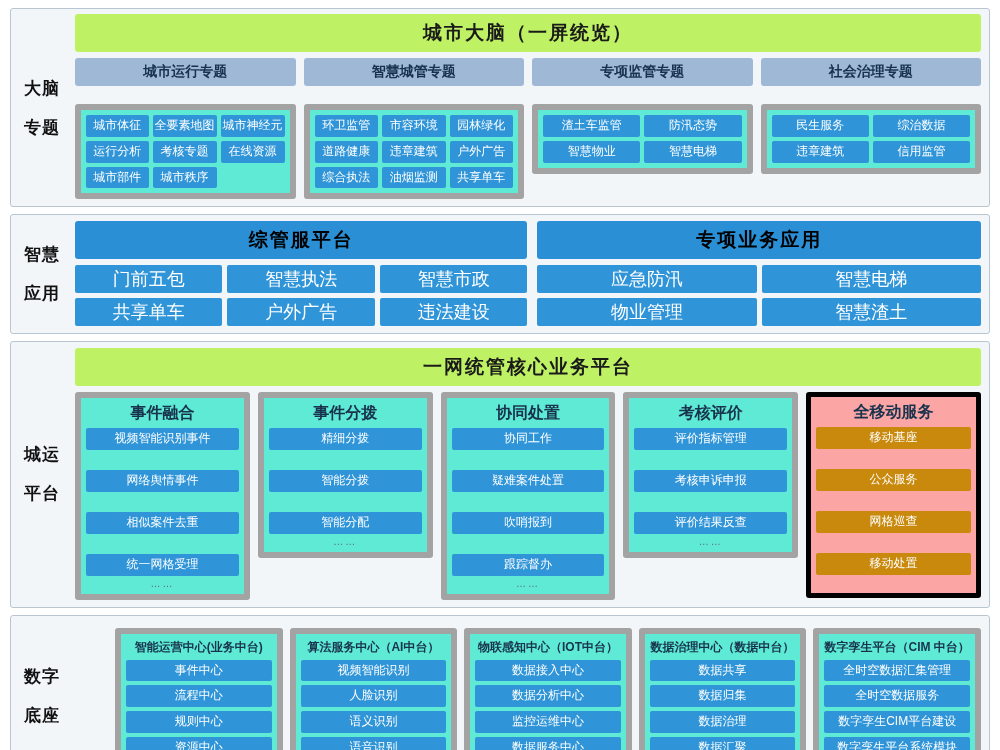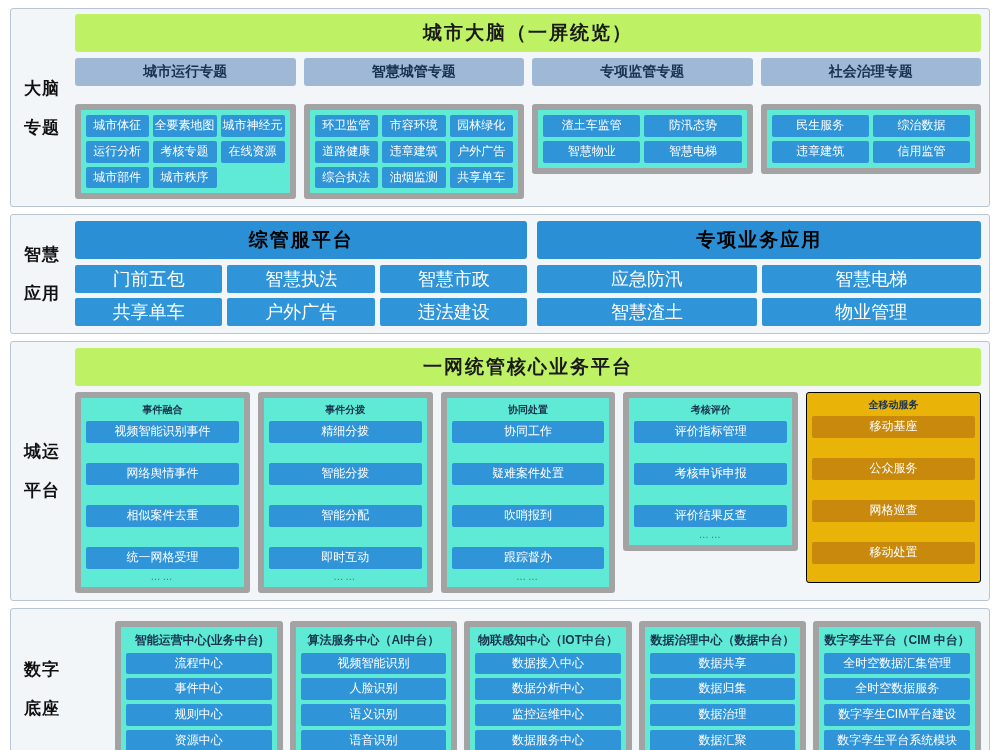--- a/index.html
+++ b/index.html
@@ -70,21 +70,21 @@
   }
   .cell.gold{background:#c8890d;}
   .group-box{
     background:#5eead4;
     border:6px solid #a3a3a3;
     border-radius:3px;
     padding:5px;
     box-sizing:border-box;
   }
   .group-box.gold{
-    background:#eab308;border:1px solid #000000;
+    background:#fca5a5;border:5px solid #000000;
   }
 
   
   #brain .band-body{padding-top:5px;}
   .brain-cols{display:flex;gap:8px;margin-top:6px;}
   .brain-col{flex:1;display:flex;flex-direction:column;}
   .brain-col .subtitle-bar{margin-bottom:18px;}
   .grid3{display:grid;grid-template-columns:repeat(3,1fr);gap:4px;}
   .grid2{display:grid;grid-template-columns:repeat(2,1fr);gap:4px;}
 
@@ -96,21 +96,21 @@
   .apps-grid2{display:grid;grid-template-columns:repeat(2,1fr);gap:5px;margin-top:6px;}
   .apps-cell{
     background:#2f95d8;color:#fff;text-align:center;font-size:18px;
     border-radius:2px;padding:2px 2px;white-space:nowrap;
   }
 
   
   .core-cols{display:flex;gap:8px;margin-top:6px;}
   .core-col{flex:1;}
   .core-head{
-    text-align:center;font-size:10px;font-weight:bold;color:#18334d;margin-bottom:4px;
+    text-align:center;font-size:16px;font-weight:bold;color:#18334d;margin-bottom:4px;
   }
   .core-list{display:flex;flex-direction:column;gap:20px;}
   .dots{
     text-align:center;font-size:10px;color:#5d6b79;letter-spacing:2px;margin-top:2px;height:11px;
   }
 
   
   .mid-cols{display:flex;gap:7px;margin-top:6px;margin-left:40px;}
   .mid-col{flex:1;}
   .mid-head{text-align:center;font-size:12px;font-weight:bold;color:#18334d;margin-bottom:4px;white-space:nowrap;}
@@ -219,22 +219,22 @@
             <div class="apps-cell">共享单车</div>
             <div class="apps-cell">户外广告</div>
             <div class="apps-cell">违法建设</div>
           </div>
         </div>
         <div class="apps-col">
           <div class="title-bar blue">专项业务应用</div>
           <div class="apps-grid2">
             <div class="apps-cell">应急防汛</div>
             <div class="apps-cell">智慧电梯</div>
+            <div class="apps-cell">物业管理</div>
             <div class="apps-cell">智慧渣土</div>
-            <div class="apps-cell">物业管理</div>
           </div>
         </div>
       </div>
     </div>
   </div>
 
   <div class="band" id="core">
     <div class="band-label">
       <span>城运</span>
       <span>平台</span>
@@ -256,21 +256,20 @@
           </div>
         </div>
 
         <div class="core-col">
           <div class="group-box">
             <div class="core-head">事件分拨</div>
             <div class="core-list">
               <div class="cell">精细分拨</div>
               <div class="cell">智能分拨</div>
               <div class="cell">智能分配</div>
-              <div class="cell">即时互动</div>
             </div>
             <div class="dots">……</div>
           </div>
         </div>
 
         <div class="core-col">
           <div class="group-box">
             <div class="core-head">协同处置</div>
             <div class="core-list">
               <div class="cell">协同工作</div>
@@ -316,22 +315,22 @@
       <span>数字</span>
       <span>底座</span>
     </div>
     <div class="band-body">
       <div class="mid-cols">
 
         <div class="mid-col">
           <div class="group-box">
             <div class="mid-head">智能运营中心(业务中台)</div>
             <div class="mid-list">
+              <div class="cell">事件中心</div>
               <div class="cell">流程中心</div>
-              <div class="cell">事件中心</div>
               <div class="cell">规则中心</div>
               <div class="cell">资源中心</div>
             </div>
           </div>
         </div>
 
         <div class="mid-col">
           <div class="group-box">
             <div class="mid-head">算法服务中心（AI中台）</div>
             <div class="mid-list">

